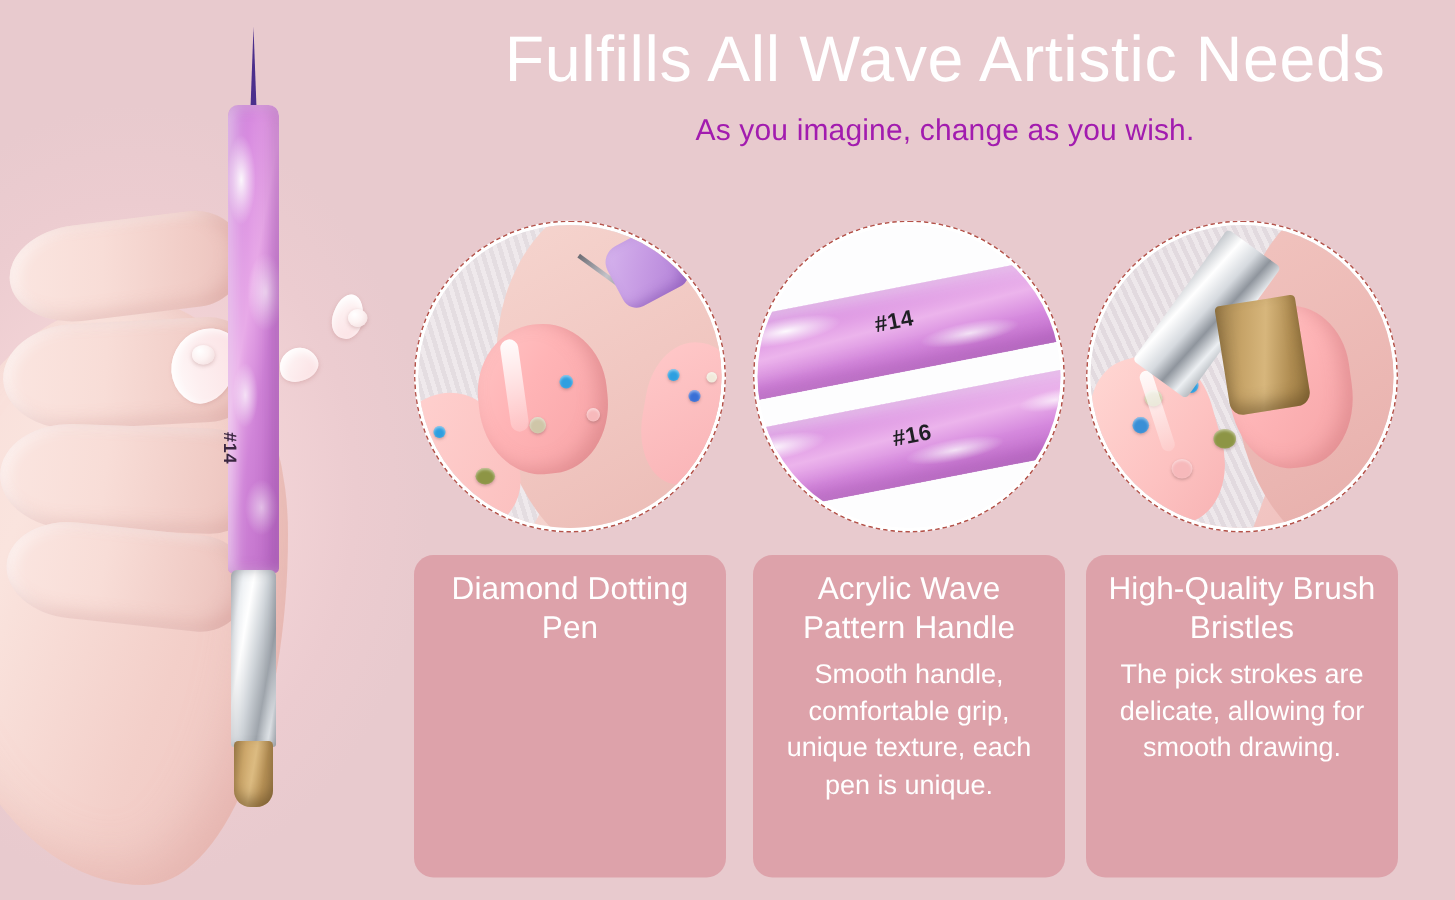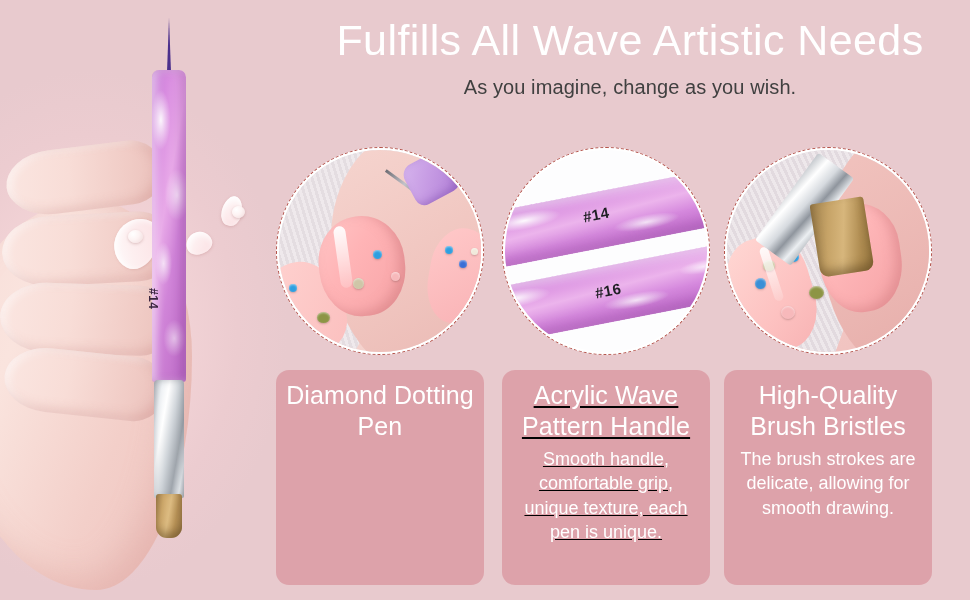--- a/index.html
+++ b/index.html
@@ -129,21 +129,21 @@
     font-weight: 300;
     color: #ffffff;
     letter-spacing: .4px;
     line-height: 1.12;
     white-space: nowrap;
   }
   .subtitle {
     margin-top: 12px;
     font-size: 20px;
     font-weight: 400;
-    color: #404040;
+    color: #a21caf;
     letter-spacing: .1px;
   }
 
   
   .circle-row {
     position: absolute;
     left: 276px; top: 147px;
     width: 660px; height: 210px;
   }
   .photo-circle {
@@ -312,24 +312,24 @@
     position: absolute;
     top: 0;
     width: 208px; height: 215px;
     background: #dda2aa;
     border-radius: 13px;
     box-sizing: border-box;
     padding: 10px 9px 8px 9px;
     text-align: center;
   }
   .k1 { left: 0px; }
-  .k2 { left: 226px; text-decoration: underline; }
+  .k2 { left: 226px; }
   .k3 { left: 448px; }
   .card-title {
-    font-size: 25px;
+    font-size: 21px;
     font-weight: 400;
     color: #ffffff;
     line-height: 1.22;
     letter-spacing: .1px;
     margin-bottom: 6px;
   }
   .card-body {
     font-size: 18px;
     font-weight: 400;
     color: #ffffff;
@@ -426,18 +426,18 @@
       <div class="card-title">Diamond Dotting Pen</div>
     </div>
 
     <div class="info-card k2">
       <div class="card-title">Acrylic Wave Pattern Handle</div>
       <div class="card-body">Smooth handle, comfortable grip, unique texture, each pen is unique.</div>
     </div>
 
     <div class="info-card k3">
       <div class="card-title">High-Quality Brush Bristles</div>
-      <div class="card-body">The brush strokes are delicate, allowing for smooth drawing.</div>
+      <div class="card-body">The pick strokes are delicate, allowing for smooth drawing.</div>
     </div>
 
   </div>
 
 </div>
 
 </body></html>

